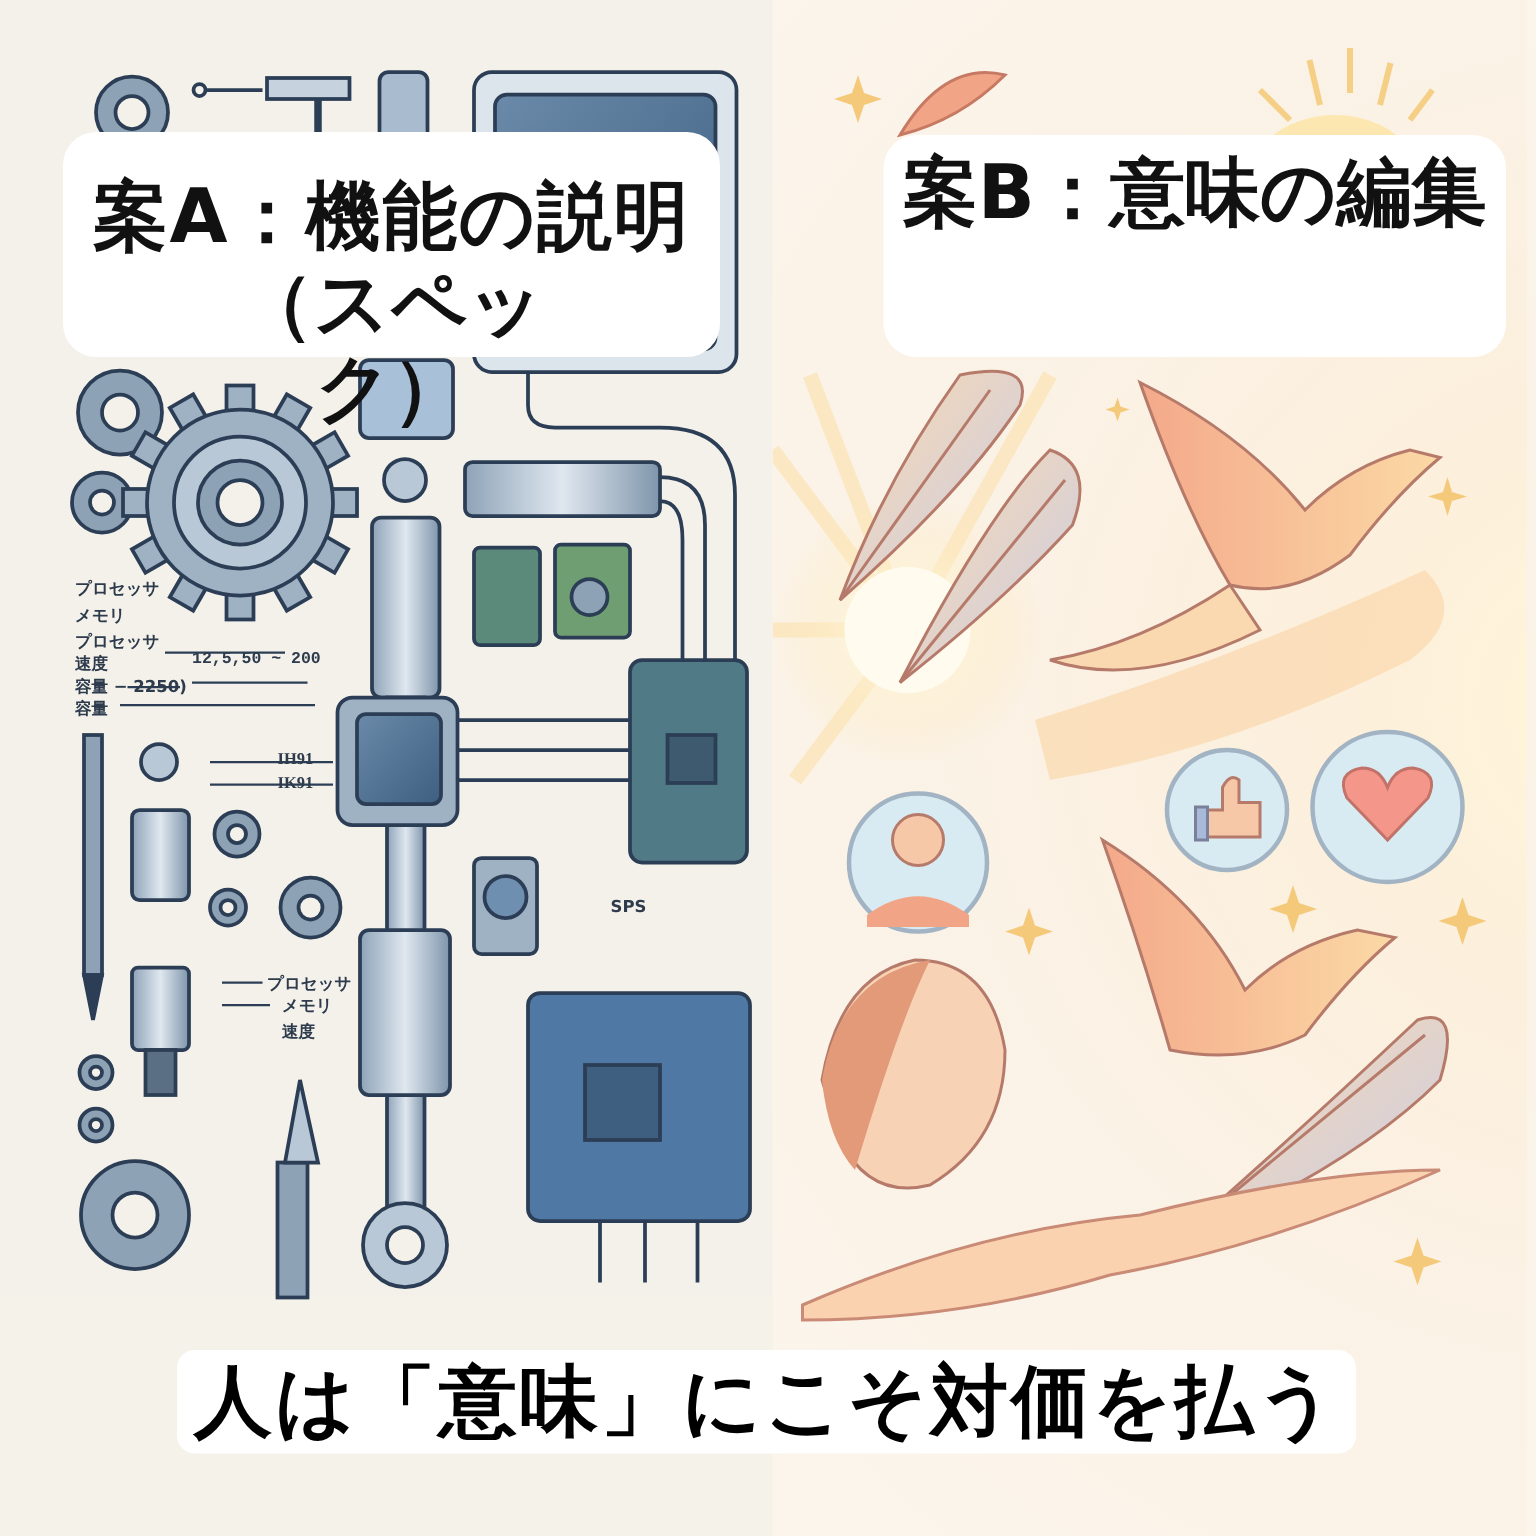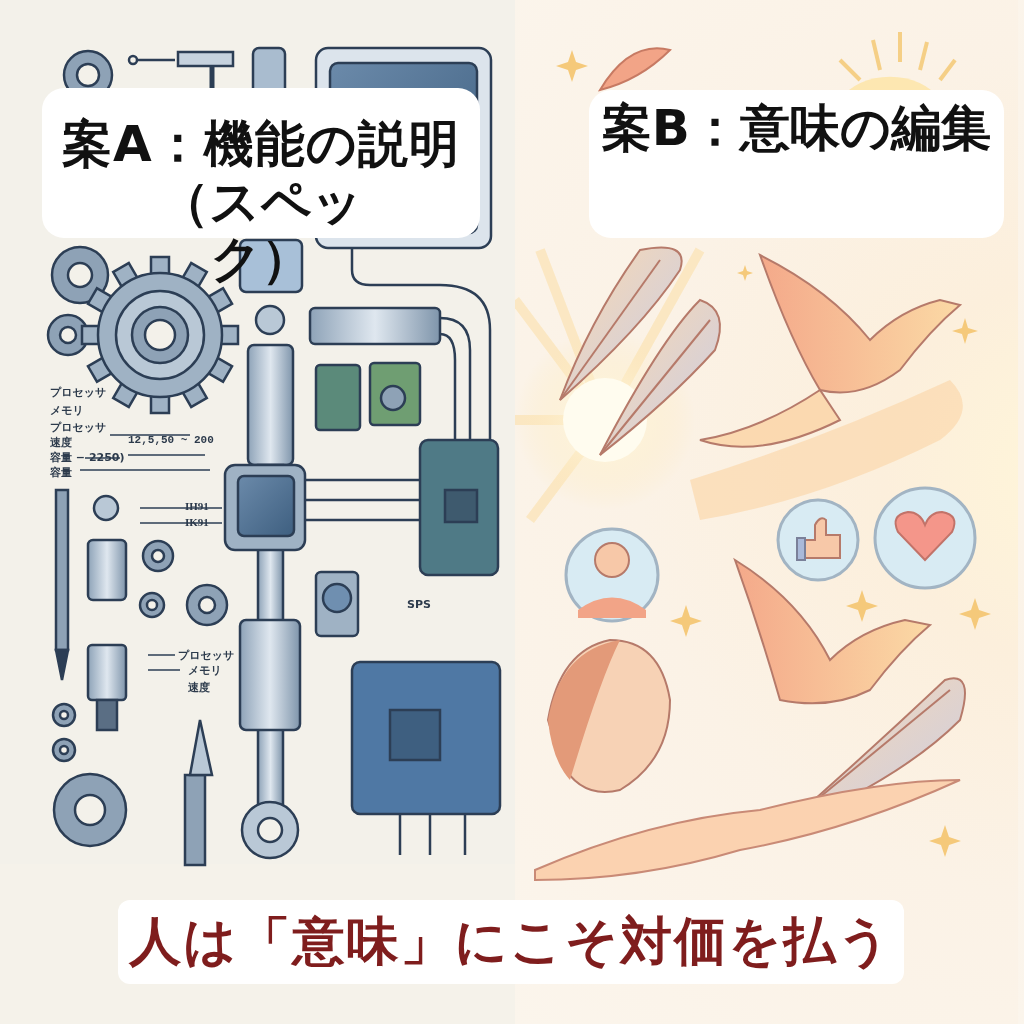--- a/index.html
+++ b/index.html
@@ -38,23 +38,23 @@
   .label-a .l2 { display: block; width: 294px; margin: 0 auto; }
   .label-b {
     left: 553px; top: 90px; width: 415px; height: 148px;
     padding-top: 10px;
     font-size: 50px;
     margin-left: 36px;
   }
   .label-box .l1, .label-box .l2 { display: block; }
   .label-a .l1 { letter-spacing: 1px; }
   .label-bottom {
-    position: absolute; left: 118px; top: 900px; width: 786px; height: 84px;
+    position: absolute; left: 118px; top: 900px; width: 786px; height: 69px;
     background: #ffffff; border-radius: 12px;
-    font-size: 52px; font-weight: bold; color: #7f1d1d;
+    font-size: 52px; font-weight: bold; color: #000000;
     display: flex; align-items: center; justify-content: center;
     letter-spacing: 2px;
   }
   .spec-text {
     position: absolute;
     font-family: "DejaVu Sans", sans-serif;
     font-size: 11px; color: #2d3b4c; font-weight: bold;
     white-space: nowrap;
   }
 </style>

